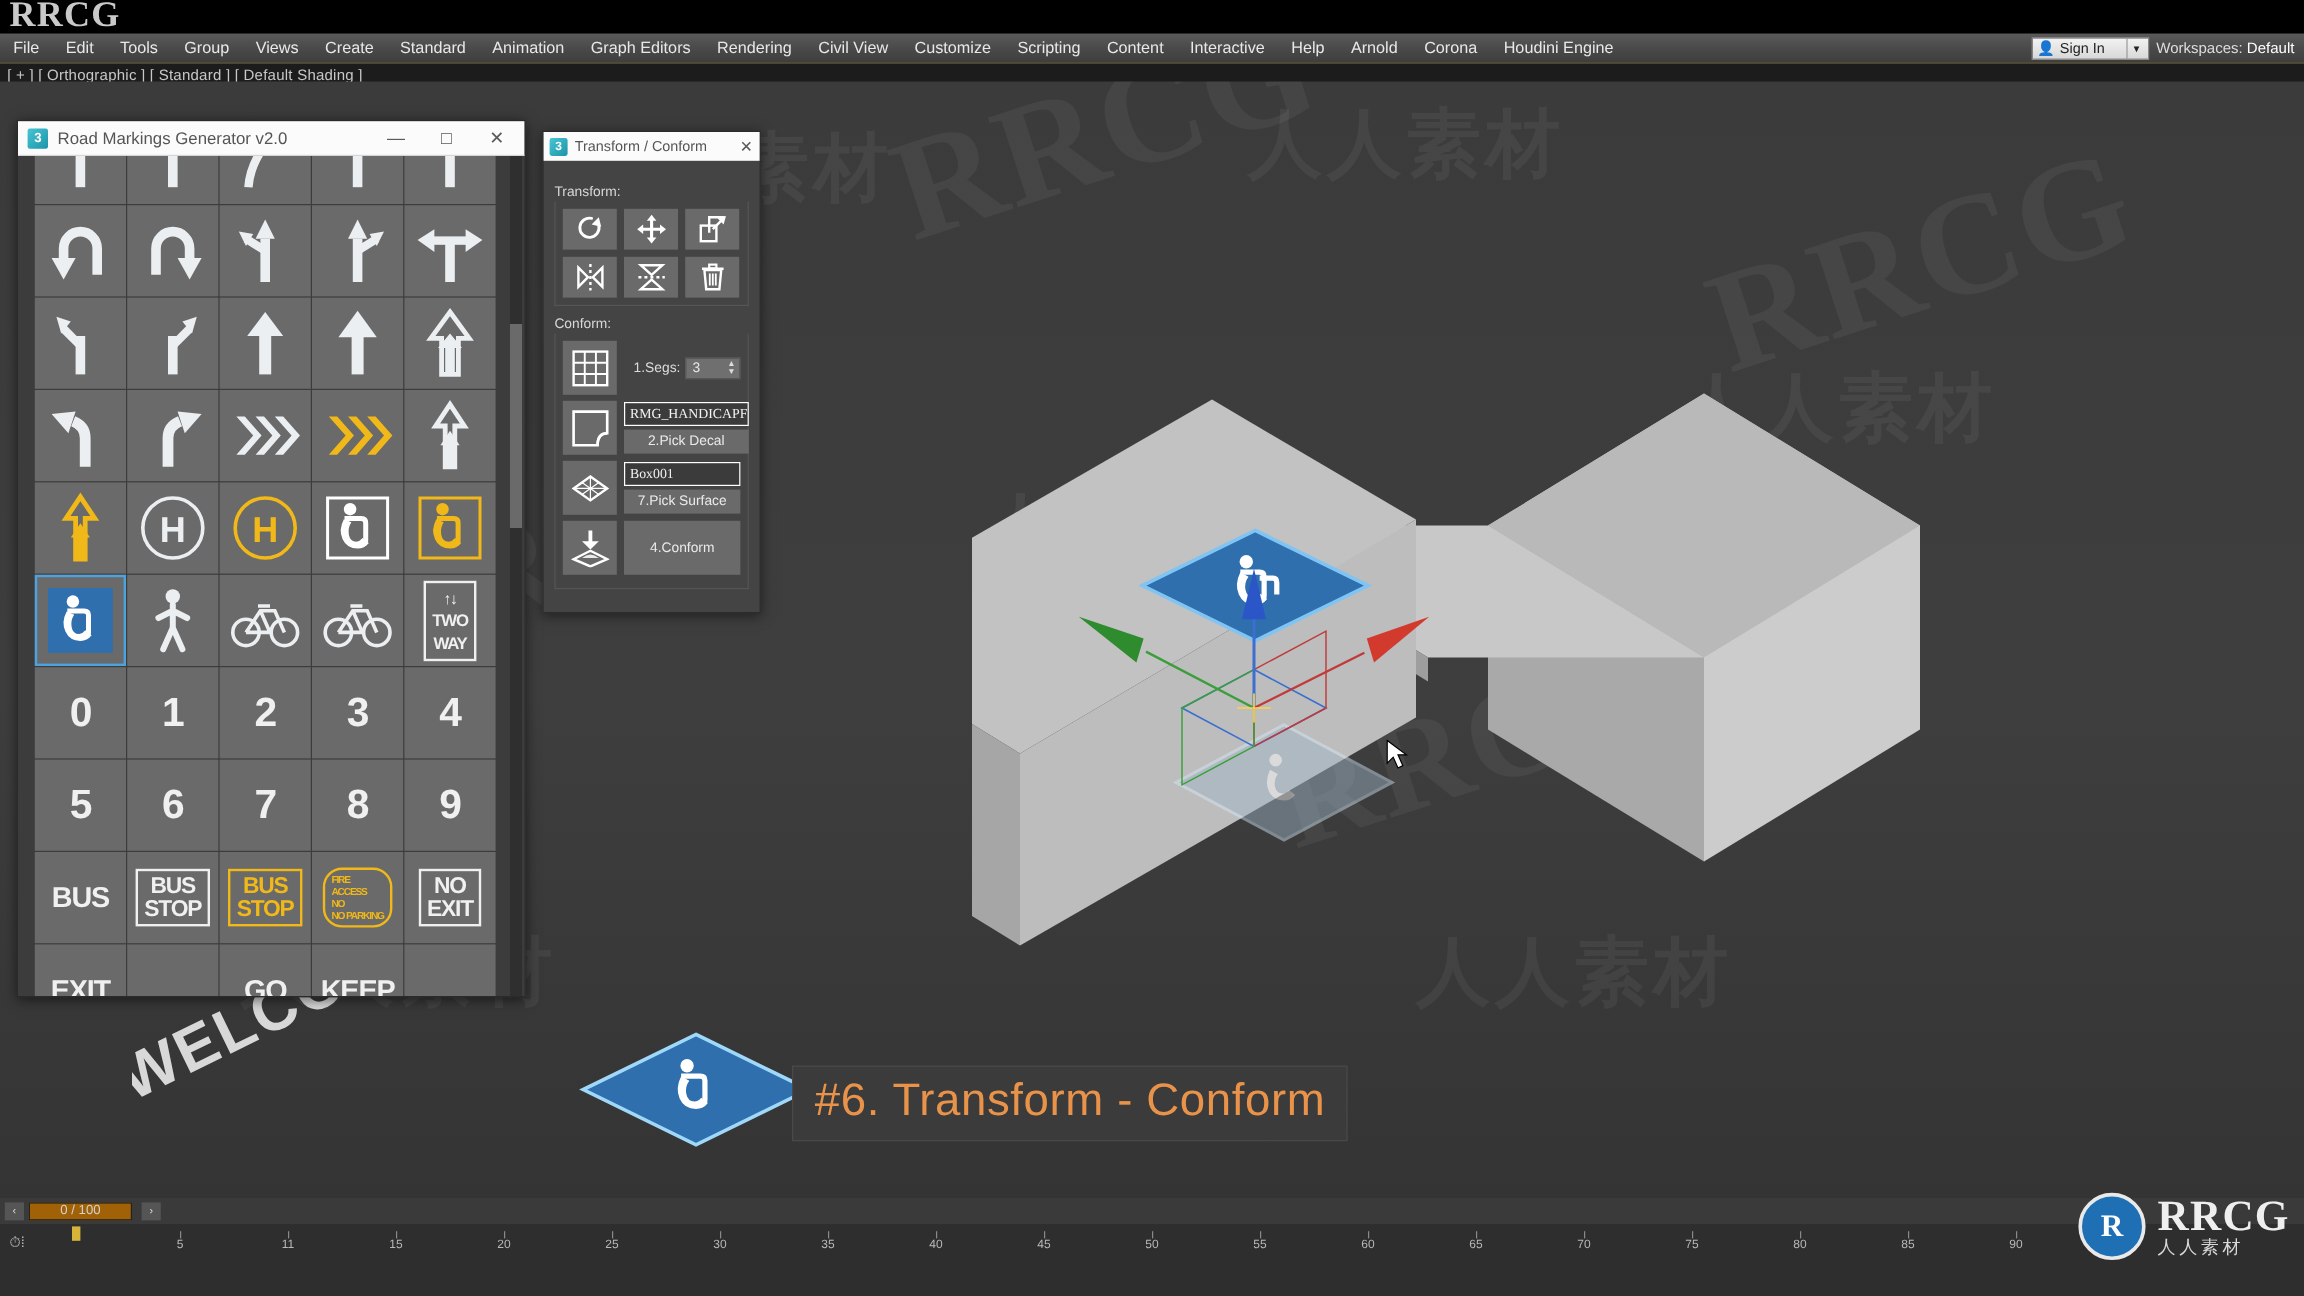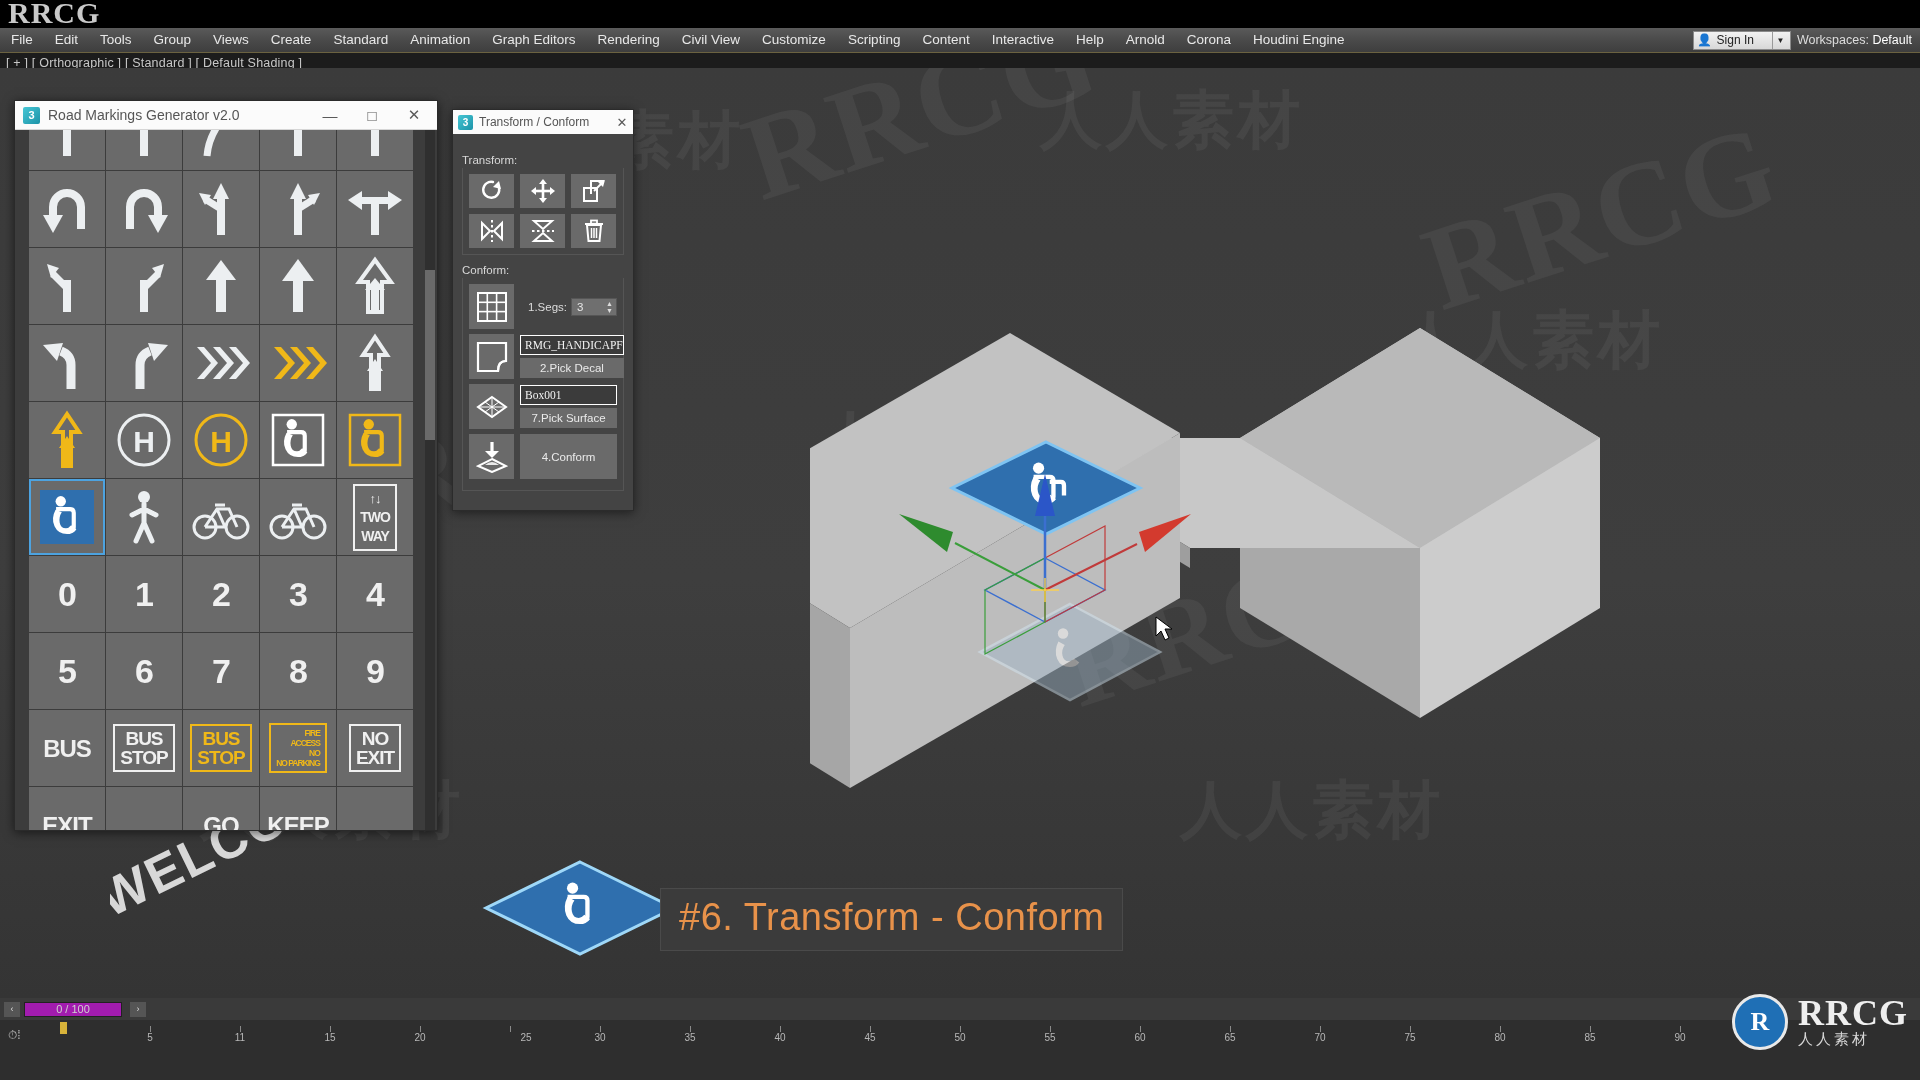--- a/index.html
+++ b/index.html
@@ -116,21 +116,21 @@
     display: flex; align-items: center; justify-content: center;
     position: relative; overflow: hidden;
   }
   .cell.sel { outline: 2px solid #4da3e0; outline-offset: -2px; }
   .cell svg { display: block; }
   .cell .txt {
     color: #f0f0f0; font-weight: bold; font-size: 34px;
     font-family: "Liberation Sans", sans-serif; letter-spacing: -1px;
   }
   .cell .txt.small { font-size: 19px; line-height: 19px; text-align: center; }
-  .cell .txt.tiny  { font-size: 8.5px; line-height: 10px; text-align: right; }
+  .cell .txt.tiny  { font-size: 8.5px; line-height: 10px; text-align: left; border-radius: 16px; }
   .cell .txt.yellow { color: #f0b818; }
   .cell .boxed {
     border: 2.5px solid #f0f0f0; padding: 3px 5px; display:block;
   }
   .cell .boxed.yellow { border-color: #f0b818; }
 
   
   .rmg-scroll {
     position: absolute; right: 2px; top: 0; width: 10px; height: 700px;
     background: #2f2f2f;
@@ -215,21 +215,21 @@
   
   .timebar {
     position: absolute; left: 0; top: 998px; width: 1920px; height: 22px;
     background: #3a3a3a; display: flex; align-items: center;
   }
   .tb-arrow {
     width: 16px; height: 15px; margin-left: 4px; background: #555;
     color: #ddd; font-size: 9px; display:flex; align-items:center;justify-content:center;
   }
   .tb-frame {
-    width: 98px; height: 15px; background: #a21caf; border: 1px solid #222;
+    width: 86px; height: 15px; background: #a16207; border: 1px solid #222;
     color: #d0d0d0; font-size: 11px; display:flex;align-items:center;justify-content:center;
     margin: 0 4px;
   }
   .statusbar {
     position: absolute; left: 0; top: 1020px; width: 1920px; height: 60px;
     background: #2e2e2e;
   }
   .ruler {
     position: absolute; left: 0; top: 1026px; width: 1920px; height: 22px;
   }
@@ -836,21 +836,21 @@
   <div class="ruler" id="ruler">
       <div class="tick" style="left: 150px;"></div>
       <div class="ticklabel" style="left: 150px;">5</div>
       <div class="tick" style="left: 240px;"></div>
       <div class="ticklabel" style="left: 240px;">11</div>
       <div class="tick" style="left: 330px;"></div>
       <div class="ticklabel" style="left: 330px;">15</div>
       <div class="tick" style="left: 420px;"></div>
       <div class="ticklabel" style="left: 420px;">20</div>
       <div class="tick" style="left: 510px;"></div>
-      <div class="ticklabel" style="left: 526px;">25</div>
+      <div class="ticklabel" style="left: 510px;">25</div>
       <div class="tick" style="left: 600px;"></div>
       <div class="ticklabel" style="left: 600px;">30</div>
       <div class="tick" style="left: 690px;"></div>
       <div class="ticklabel" style="left: 690px;">35</div>
       <div class="tick" style="left: 780px;"></div>
       <div class="ticklabel" style="left: 780px;">40</div>
       <div class="tick" style="left: 870px;"></div>
       <div class="ticklabel" style="left: 870px;">45</div>
       <div class="tick" style="left: 960px;"></div>
       <div class="ticklabel" style="left: 960px;">50</div>

